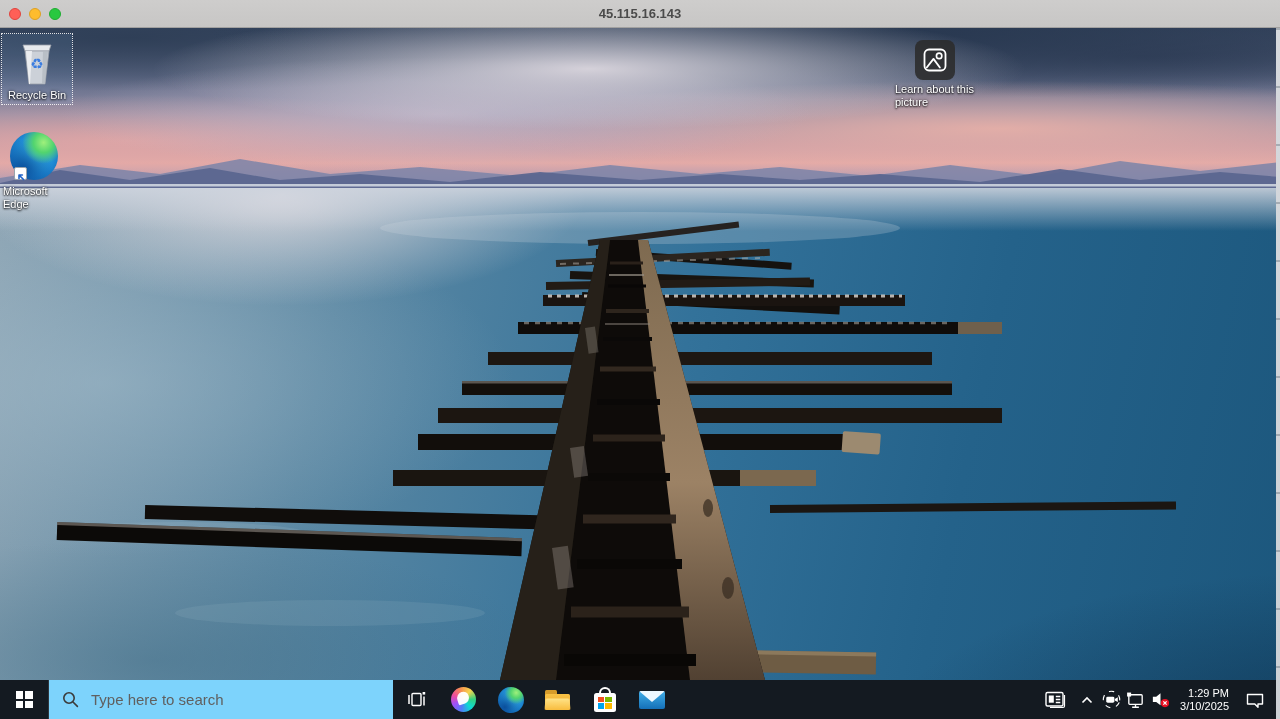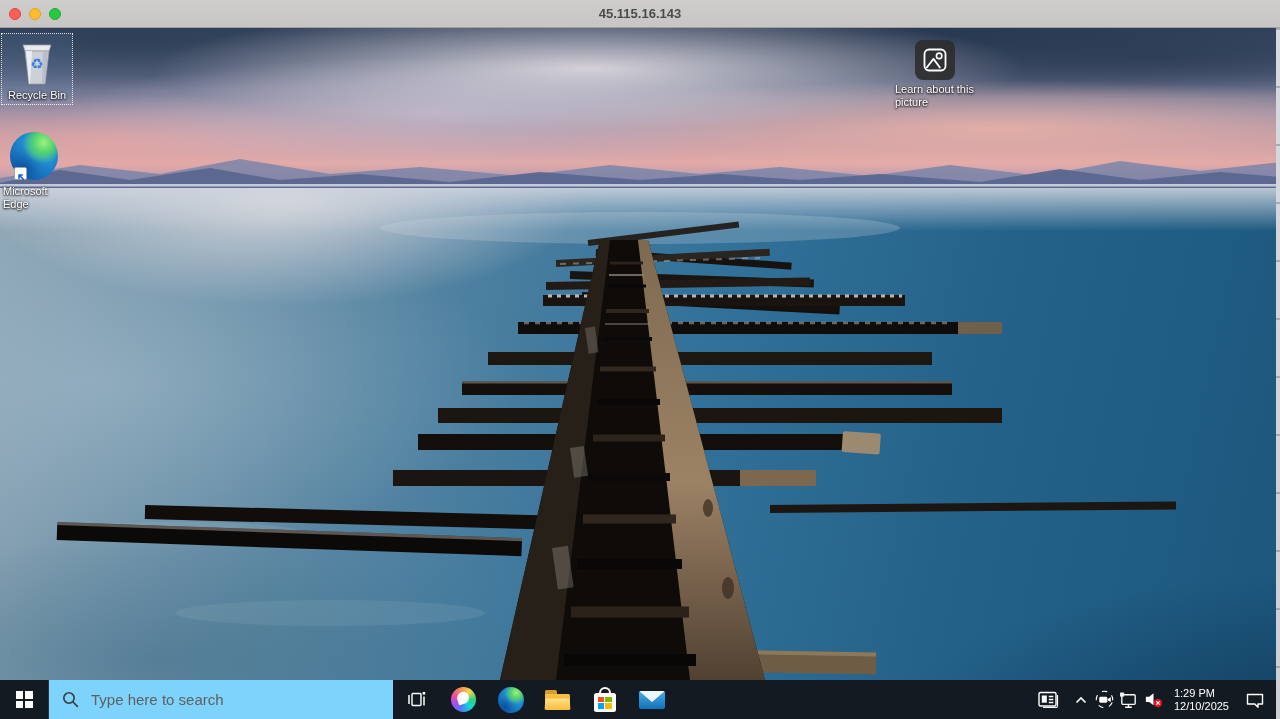--- a/index.html
+++ b/index.html
@@ -102,21 +102,21 @@
   .store-grid .r { background:#f25022; } .store-grid .g { background:#7fba00; }
   .store-grid .b { background:#00a4ef; } .store-grid .y { background:#ffb900; }
   .mail-icon { position:relative; width:26px; height:18px; overflow:hidden;
                background:linear-gradient(180deg,#41aee8,#1470b8); border-radius:2px; }
   .mail-icon::before { content:""; position:absolute; left:0; top:0; width:0; height:0;
       border-left:13px solid transparent; border-right:13px solid transparent;
       border-top:11px solid #eef8ff; }
 
   .tray { position:absolute; right:0; top:0; height:39px; display:flex; align-items:center; }
   .tray-btn { display:flex; align-items:center; justify-content:center; height:39px; }
-  .clock { text-align:left; color:#fff; font-size:11px; line-height:13px;
+  .clock { text-align:right; color:#fff; font-size:11px; line-height:13px;
            padding:0 7px; white-space:nowrap; }
 
   
   .edge-strip { position:absolute; right:0; top:28px; width:4px; height:691px; z-index:70;
     background:
       repeating-linear-gradient(180deg, rgba(80,92,104,.35) 0 2px, transparent 2px 58px),
       linear-gradient(180deg,#d6d9dd,#ccd0d5); }
 </style>
 </head>
 <body>
@@ -337,21 +337,21 @@
         </div>
         <div class="tray-btn" style="width:26px;" title="Speakers (muted)">
           <svg width="21" height="19" viewBox="0 0 22 19">
             <path d="M3 6.5 h3.5 L11 3 v12.5 L6.5 12 H3 Z" fill="#fff"></path>
             <circle cx="15.7" cy="13.2" r="4.3" fill="#e81123"></circle>
             <path d="M14 11.5 l3.4 3.4 M17.4 11.5 l-3.4 3.4" stroke="#fff" stroke-width="1.3"></path>
           </svg>
         </div>
         <div class="clock">
           <div>1:29 PM</div>
-          <div>12/10/2025</div>
+          <div>3/10/2025</div>
         </div>
         <div class="tray-btn" style="width:38px;" title="Notifications">
           <svg width="22" height="20" viewBox="0 0 22 20">
             <path d="M3.5 4.5 h15 v9.5 h-4.5 v3.2 l-3.2 -3.2 h-7.3 Z" fill="none" stroke="#fff" stroke-width="1.4" stroke-linejoin="round"></path>
           </svg>
         </div>
         <div style="width:6px;"></div>
       </div>
     </div>
   </div>

